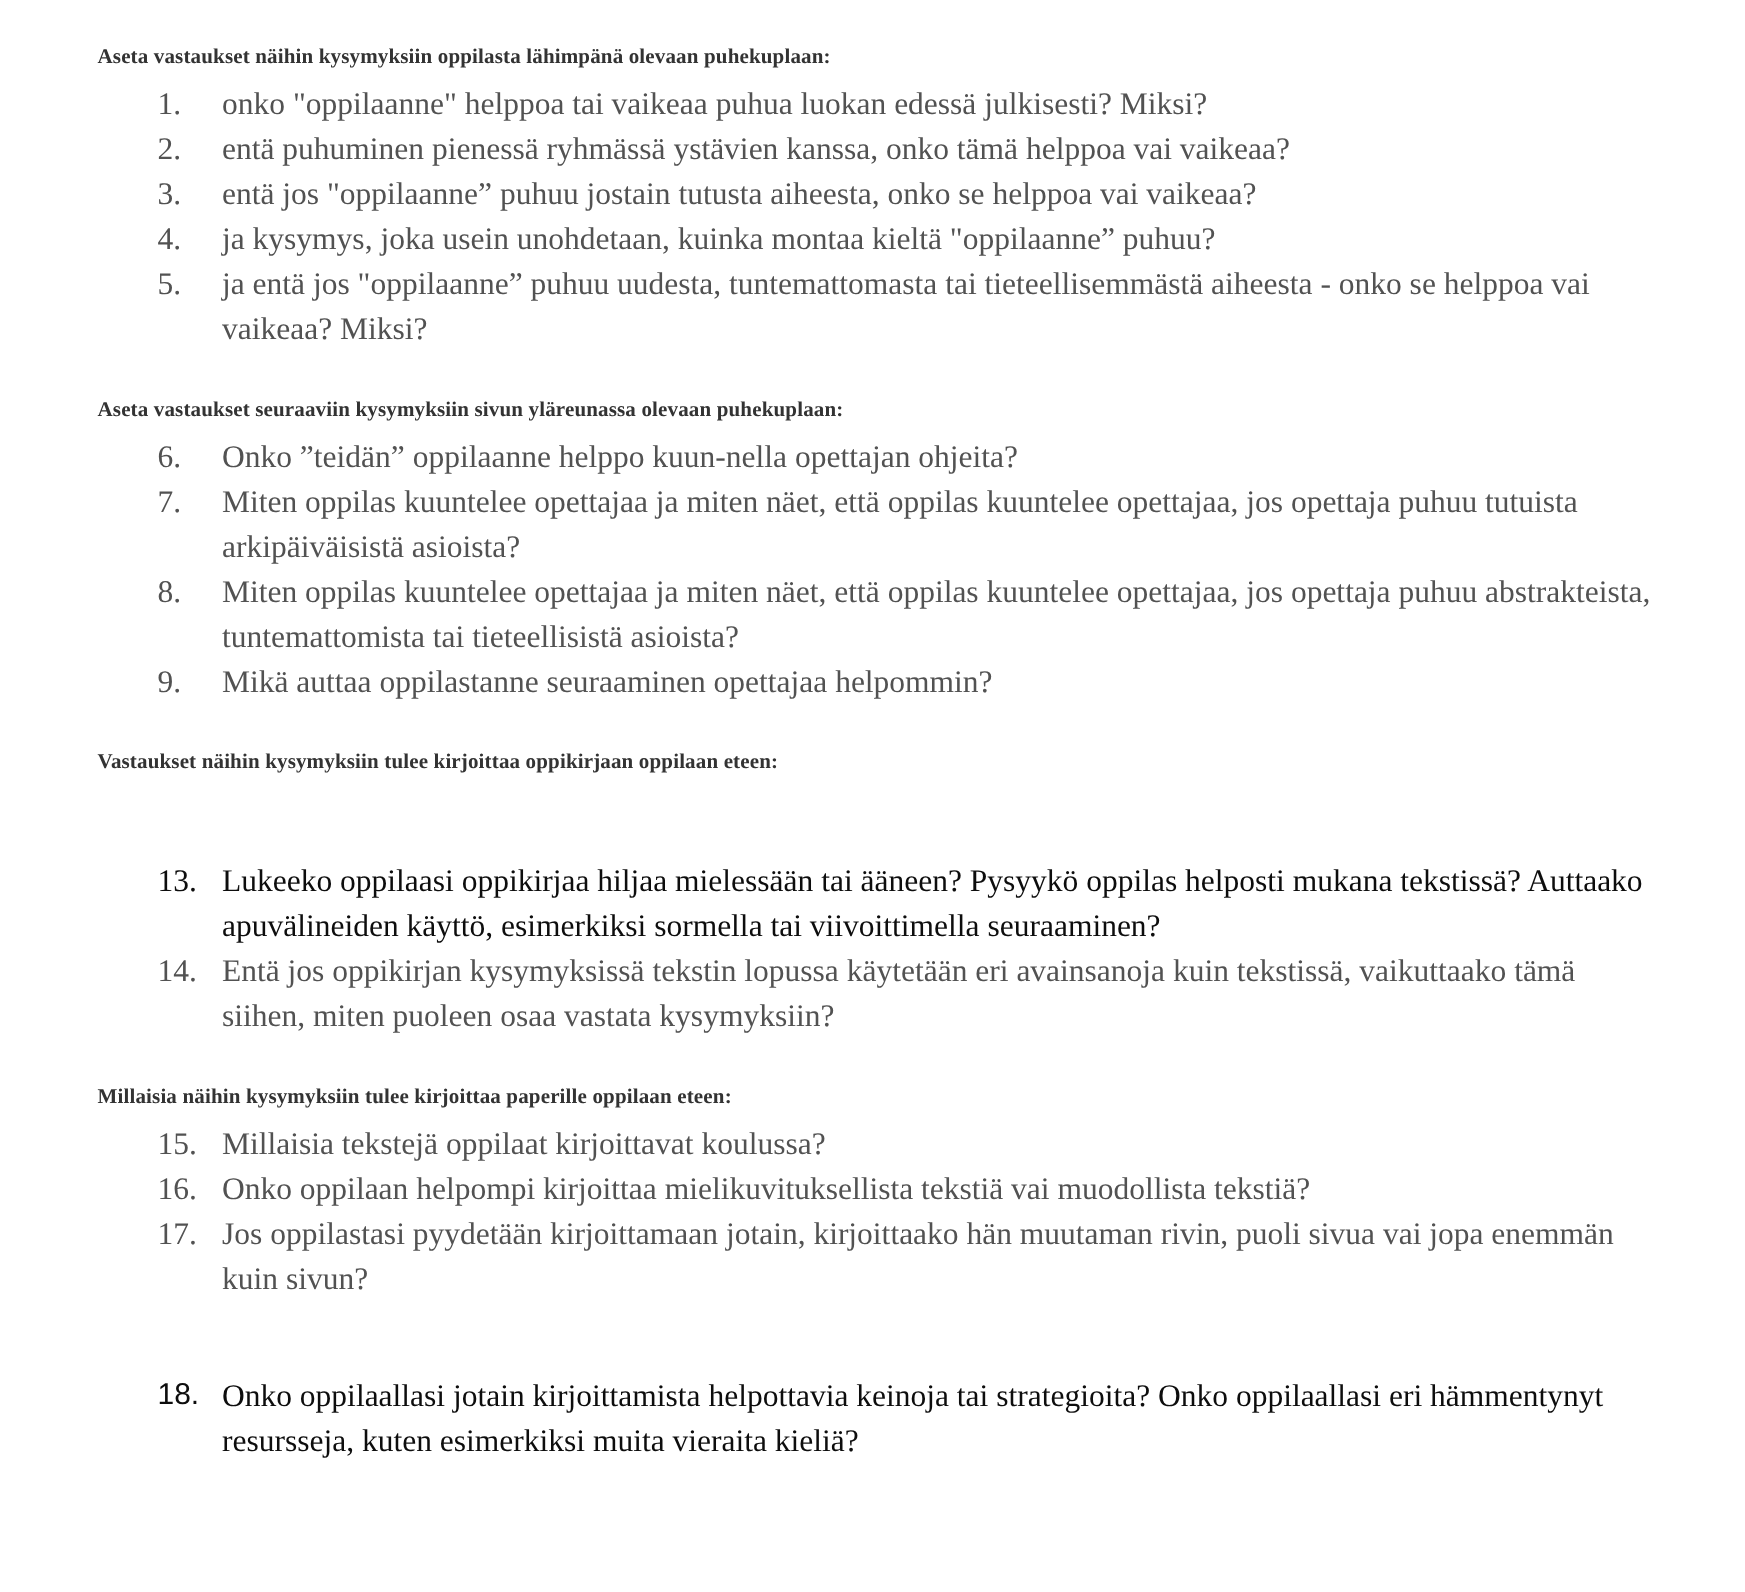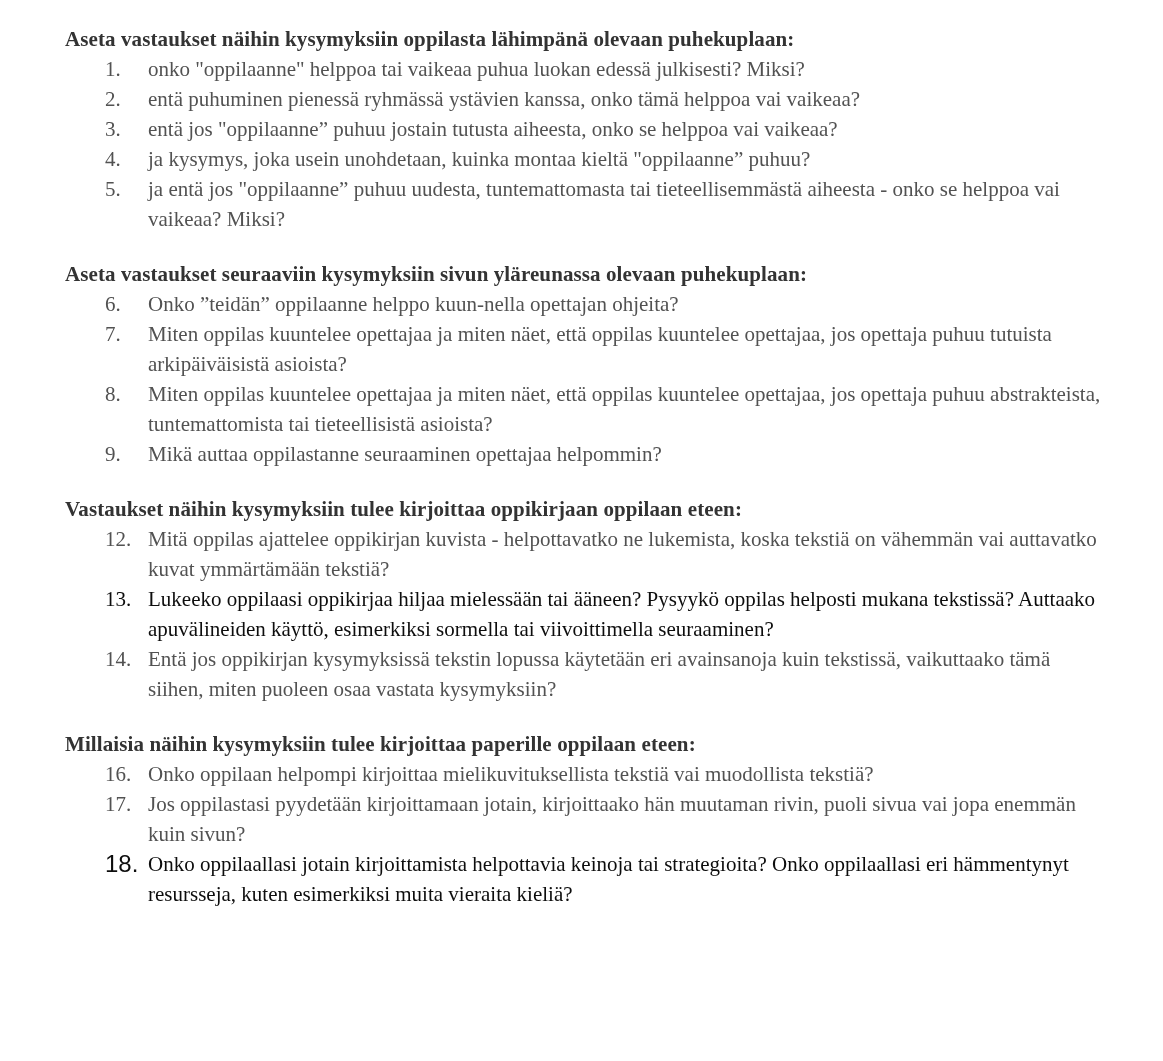--- a/index.html
+++ b/index.html
@@ -16,21 +16,21 @@
   .page {
     box-sizing: border-box;
     width: 1163px;
     padding: 24px 48px 30px 65px;
   }
   .section + .section {
     margin-top: 25px;
   }
   .section-heading {
     margin: 0;
-    font-size: 21px;
+    font-size: 14px;
     line-height: 30px;
     font-weight: bold;
     color: #333333;
     letter-spacing: 0.1px;
   }
   .q-item {
     display: flex;
     align-items: flex-start;
     padding-left: 40px;
     font-size: 21px;
@@ -40,24 +40,25 @@
   .q-num {
     flex: 0 0 43px;
     white-space: nowrap;
   }
   .q-text {
     flex: 1 1 auto;
     max-width: 962px;
   }
   .emphasis {
     color: #0d0d0d;
+    margin-top: 48px;
   }
   .sans-number .q-num {
     font-family: "Liberation Sans", "DejaVu Sans", sans-serif;
-    font-size: 24px;
+    font-size: 20px;
   }
 </style>
 </head>
 <body>
 
 <main class="page">
 
   <section class="section">
     <h2 class="section-heading">Aseta vastaukset näihin kysymyksiin oppilasta lähimpänä olevaan puhekuplaan:</h2>
     <div class="q-item">
@@ -97,36 +98,36 @@
       <div class="q-text">Miten oppilas kuuntelee opettajaa ja miten näet, että oppilas kuuntelee opettajaa, jos opettaja puhuu abstrakteista, tuntemattomista tai tieteellisistä asioista?</div>
     </div>
     <div class="q-item">
       <span class="q-num">9.</span>
       <div class="q-text">Mikä auttaa oppilastanne seuraaminen opettajaa helpommin?</div>
     </div>
   </section>
 
   <section class="section">
     <h2 class="section-heading">Vastaukset näihin kysymyksiin tulee kirjoittaa oppikirjaan oppilaan eteen:</h2>
-    <div class="q-item">
-      <span class="q-num">12.</span>
-      <div class="q-text">Mitä oppilas ajattelee oppikirjan kuvista - helpottavatko ne lukemista, koska tekstiä on vähemmän vai auttavatko kuvat ymmärtämään tekstiä?</div>
-    </div>
     <div class="q-item emphasis">
       <span class="q-num">13.</span>
       <div class="q-text">Lukeeko oppilaasi oppikirjaa hiljaa mielessään tai ääneen? Pysyykö oppilas helposti mukana tekstissä? Auttaako apuvälineiden käyttö, esimerkiksi sormella tai viivoittimella seuraaminen?</div>
     </div>
     <div class="q-item">
       <span class="q-num">14.</span>
       <div class="q-text">Entä jos oppikirjan kysymyksissä tekstin lopussa käytetään eri avainsanoja kuin tekstissä, vaikuttaako tämä siihen, miten puoleen osaa vastata kysymyksiin?</div>
     </div>
   </section>
 
   <section class="section">
     <h2 class="section-heading">Millaisia näihin kysymyksiin tulee kirjoittaa paperille oppilaan eteen:</h2>
+    <div class="q-item">
+      <span class="q-num">15.</span>
+      <div class="q-text">Millaisia tekstejä oppilaat kirjoittavat koulussa?</div>
+    </div>
     <div class="q-item">
       <span class="q-num">16.</span>
       <div class="q-text">Onko oppilaan helpompi kirjoittaa mielikuvituksellista tekstiä vai muodollista tekstiä?</div>
     </div>
     <div class="q-item">
       <span class="q-num">17.</span>
       <div class="q-text">Jos oppilastasi pyydetään kirjoittamaan jotain, kirjoittaako hän muutaman rivin, puoli sivua vai jopa enemmän kuin sivun?</div>
     </div>
     <div class="q-item emphasis sans-number">
       <span class="q-num">18.</span>

